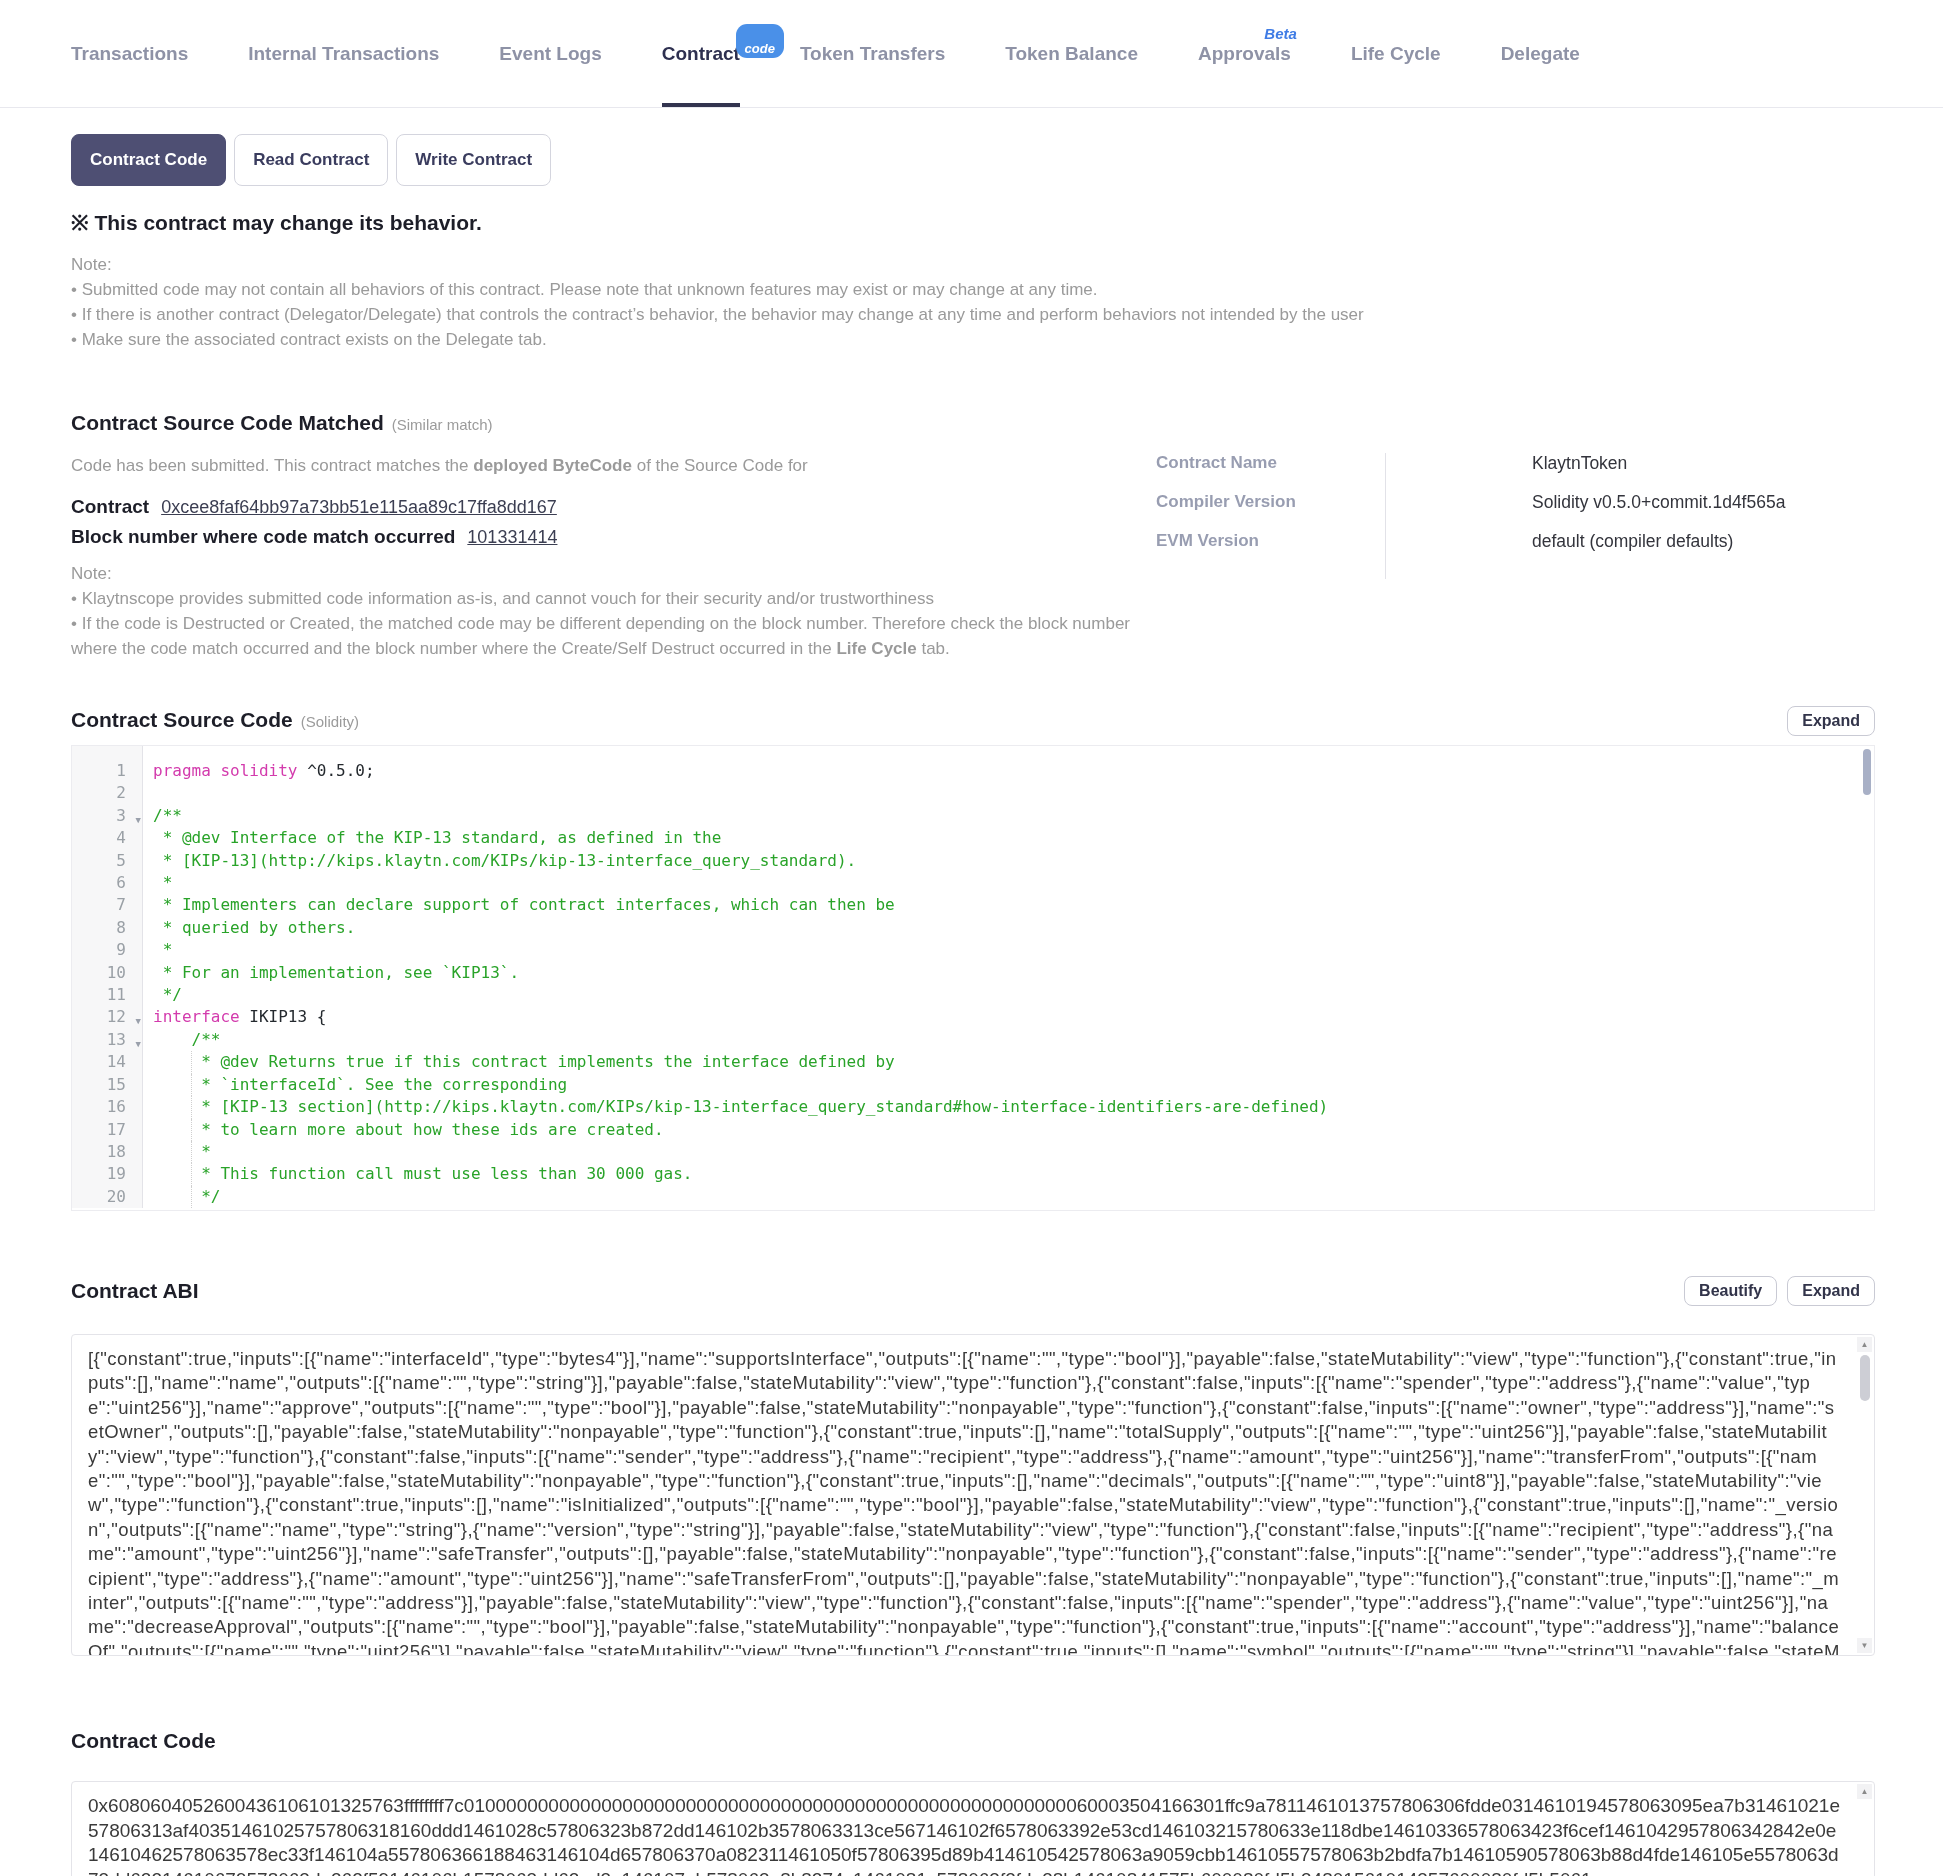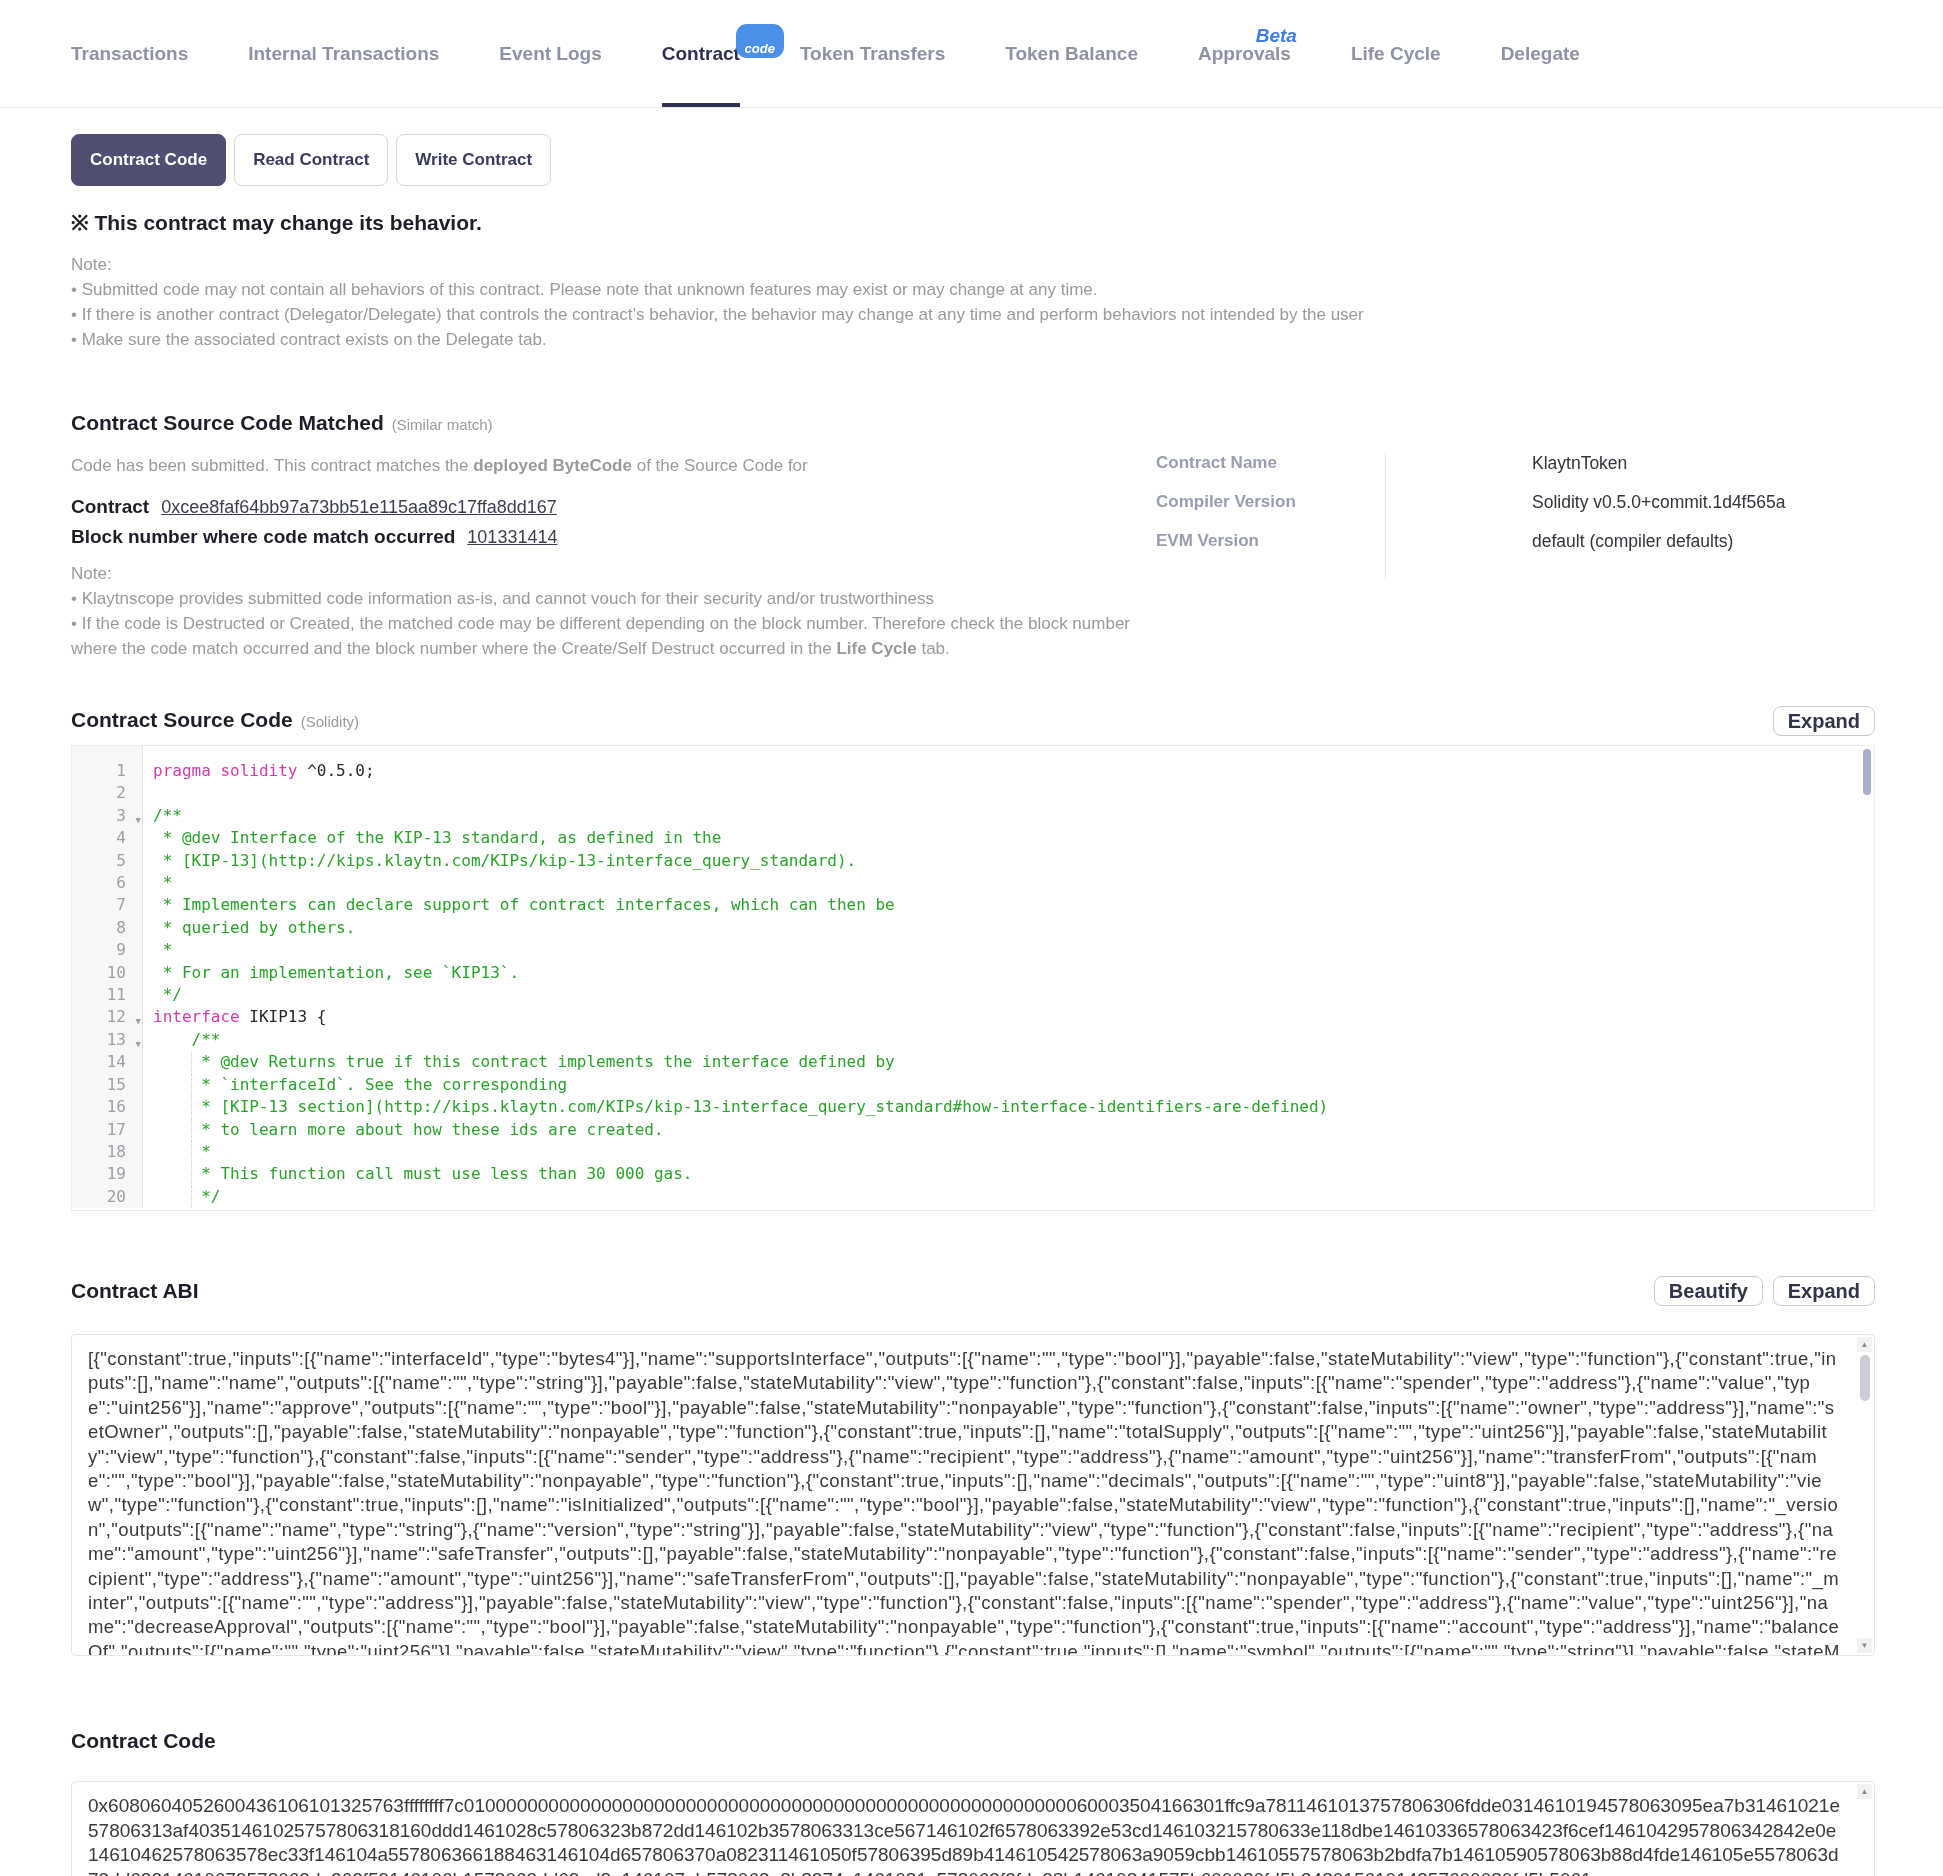--- a/index.html
+++ b/index.html
@@ -14,21 +14,21 @@
   .tabbar { position:absolute; top:0; left:0; width:1943px; height:108px;
     border-bottom:1px solid #e8e8ee; }
   .tabbar-inner { height:100%; display:flex; gap:60px; padding-left:71px; align-items:stretch; }
   .tab { position:relative; display:flex; align-items:center; font-size:19px; font-weight:600;
     color:#8e92a6; cursor:pointer; white-space:nowrap; }
   .tab.active { color:#2e3050; }
   .tab.active::after { content:""; position:absolute; left:0; right:0; bottom:0; height:4px; background:#32344f; }
   .code-badge { position:absolute; top:24px; right:-44px; background:#4a90e8; color:#fff;
     font-size:13px; font-style:italic; font-weight:700; padding:18px 9px 3px; border-radius:11px; line-height:1; }
   .beta-badge { position:absolute; top:26px; right:-6px; color:#3f7ce5;
-    font-size:19px; font-style:italic; font-weight:700; line-height:1; }
+    font-size:15px; font-style:italic; font-weight:700; line-height:1; }
 
   
   .subnav { position:absolute; top:134px; left:71px; display:flex; gap:8px; }
   .pill { height:52px; padding:0 18px; display:flex; align-items:center; border-radius:8px;
     font-size:17px; font-weight:700; color:#3a3c5e; background:#fff; border:1px solid #d4d5de; cursor:pointer; }
   .pill.active { background:#4e4f73; border-color:#4e4f73; color:#fff; }
 
   
   .warning { position:absolute; top:210px; left:71px; width:1804px; }
   .h2 { font-size:21px; font-weight:700; color:#1d1e28; line-height:26px; }
@@ -47,21 +47,21 @@
   .meta-row { display:flex; height:39px; align-items:flex-start;gap:28px; }
   .meta-label { width:229px; font-size:17px; font-weight:700; color:#989db1; }
   .meta-value { padding-left:119px; font-size:17.5px; color:#33343c; }
   .meta-divider { position:absolute; left:229px; top:0; bottom:-9px; width:1px; background:#e2e2e8; }
 
   
   .section { position:absolute; left:71px; width:1804px; }
   .sec-head { display:flex; align-items:center; height:30px; }
   .sec-head .spacer { flex:1; }
   .ghost-btn { height:30px; padding:0 14px; display:flex; align-items:center; border-radius:8px;
-    border:1px solid #c9cad4; background:#fff; font-size:20px; font-weight:600; color:#32344a; cursor:pointer; margin-left:10px; }
+    border:1px solid #c9cad4; background:#fff; font-size:16px; font-weight:600; color:#32344a; cursor:pointer; margin-left:10px; }
 
   
   .codebox { margin-top:9px; height:466px; border:1px solid #ececf0; background:#fff;
     position:relative; overflow:hidden; }
   .code-lines { padding-top:14px; font-family:"DejaVu Sans Mono", monospace; font-size:16px; line-height:22.4px; }
   .cl { display:flex; }
   .ln { flex:none; width:71px; background:#f7f7f8; border-right:1px solid #e3e3e8;
     text-align:right; padding-right:16px; color:#9aa0a6; position:relative; }
   .ln .fold { position:absolute; right:1px; top:4px; font-size:9px; color:#9aa0ab; }
   .lc { flex:1; padding-left:10px; white-space:pre; position:relative; }

